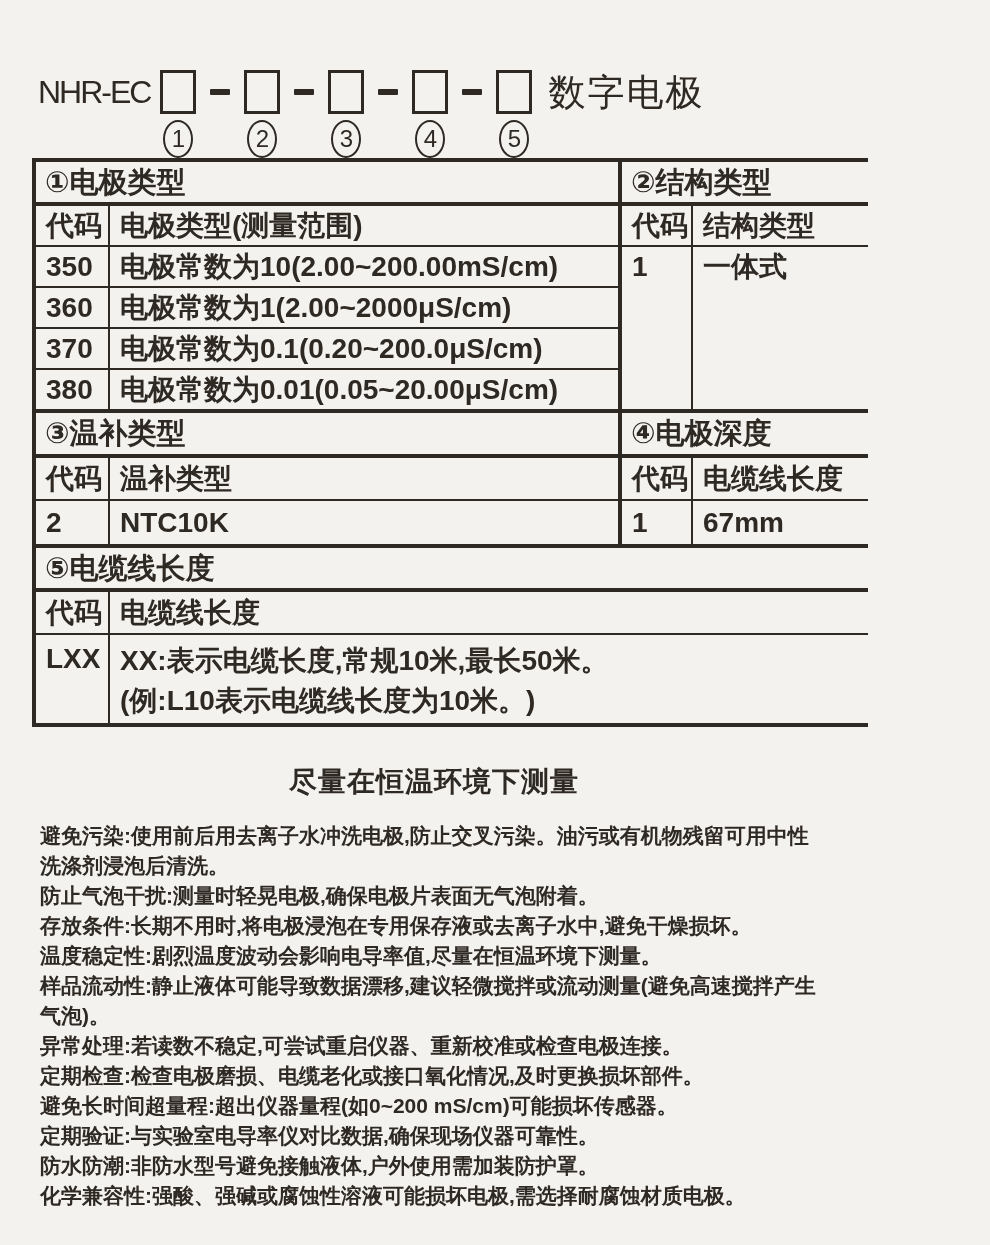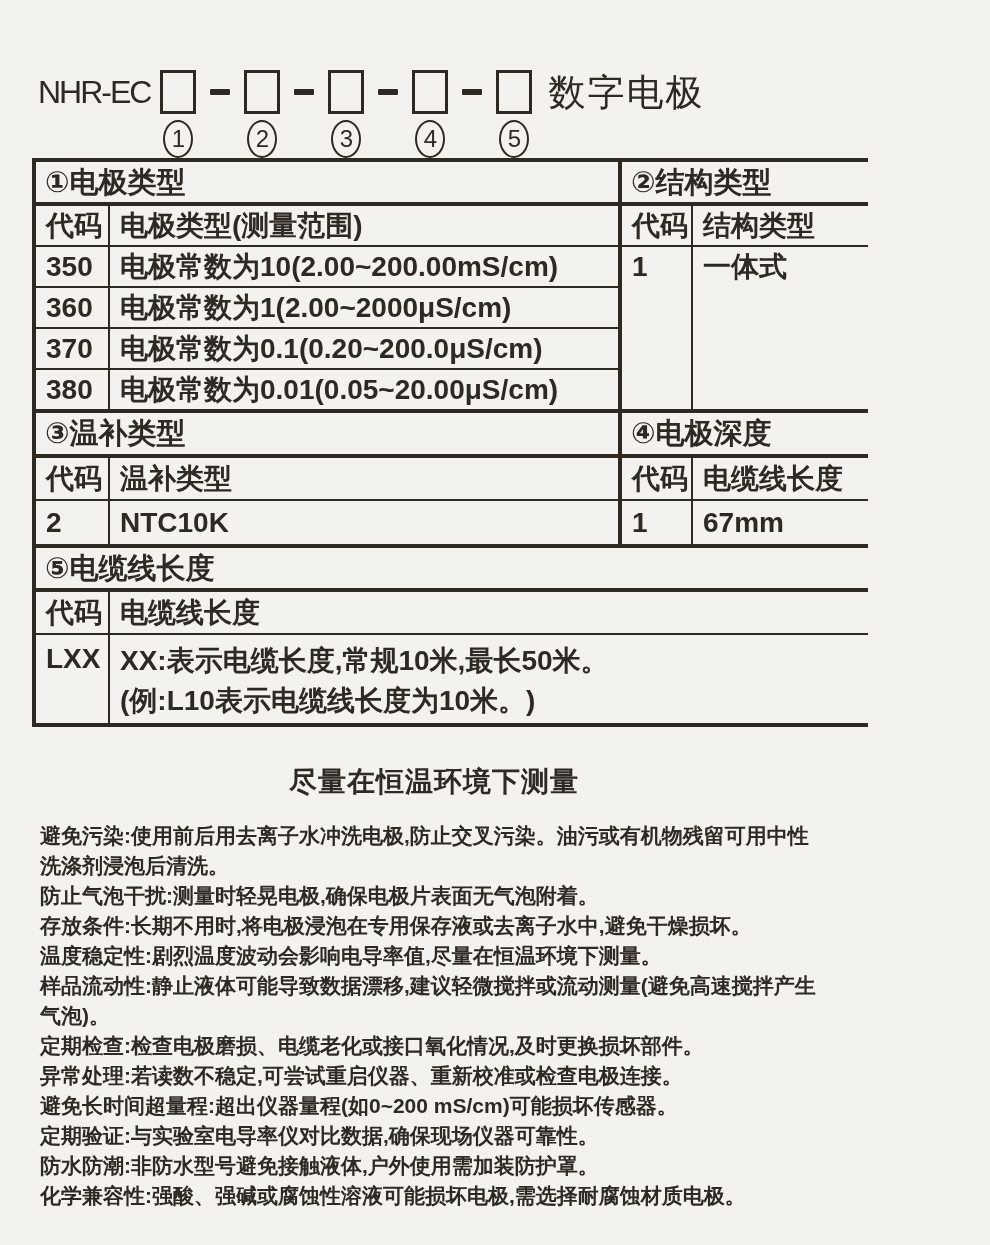--- a/index.html
+++ b/index.html
@@ -207,21 +207,21 @@
     </table>
 
   <div class="notes">
     <div class="notes-title">尽量在恒温环境下测量</div>
 
     <p class="note-item"><span>避免污染:</span><span>使用前后用去离子水冲洗电极,防止交叉污染。油污或有机物残留可用中性洗涤剂浸泡后清洗。</span></p>
     <p class="note-item"><span>防止气泡干扰:</span><span>测量时轻晃电极,确保电极片表面无气泡附着。</span></p>
     <p class="note-item"><span>存放条件:</span><span>长期不用时,将电极浸泡在专用保存液或去离子水中,避免干燥损坏。</span></p>
     <p class="note-item"><span>温度稳定性:</span><span>剧烈温度波动会影响电导率值,尽量在恒温环境下测量。</span></p>
     <p class="note-item"><span>样品流动性:</span><span>静止液体可能导致数据漂移,建议轻微搅拌或流动测量(避免高速搅拌产生气泡)。</span></p>
+    <p class="note-item"><span>异常处理:</span><span>若读数不稳定,可尝试重启仪器、重新校准或检查电极连接。</span></p>
     <p class="note-item"><span>定期检查:</span><span>检查电极磨损、电缆老化或接口氧化情况,及时更换损坏部件。</span></p>
-    <p class="note-item"><span>异常处理:</span><span>若读数不稳定,可尝试重启仪器、重新校准或检查电极连接。</span></p>
     <p class="note-item"><span>避免长时间超量程:</span><span>超出仪器量程(如0~200 mS/cm)可能损坏传感器。</span></p>
     <p class="note-item"><span>定期验证:</span><span>与实验室电导率仪对比数据,确保现场仪器可靠性。</span></p>
     <p class="note-item"><span>防水防潮:</span><span>非防水型号避免接触液体,户外使用需加装防护罩。</span></p>
     <p class="note-item"><span>化学兼容性:</span><span>强酸、强碱或腐蚀性溶液可能损坏电极,需选择耐腐蚀材质电极。</span></p>
   </div>
 
 </div>
 
 </body></html>

